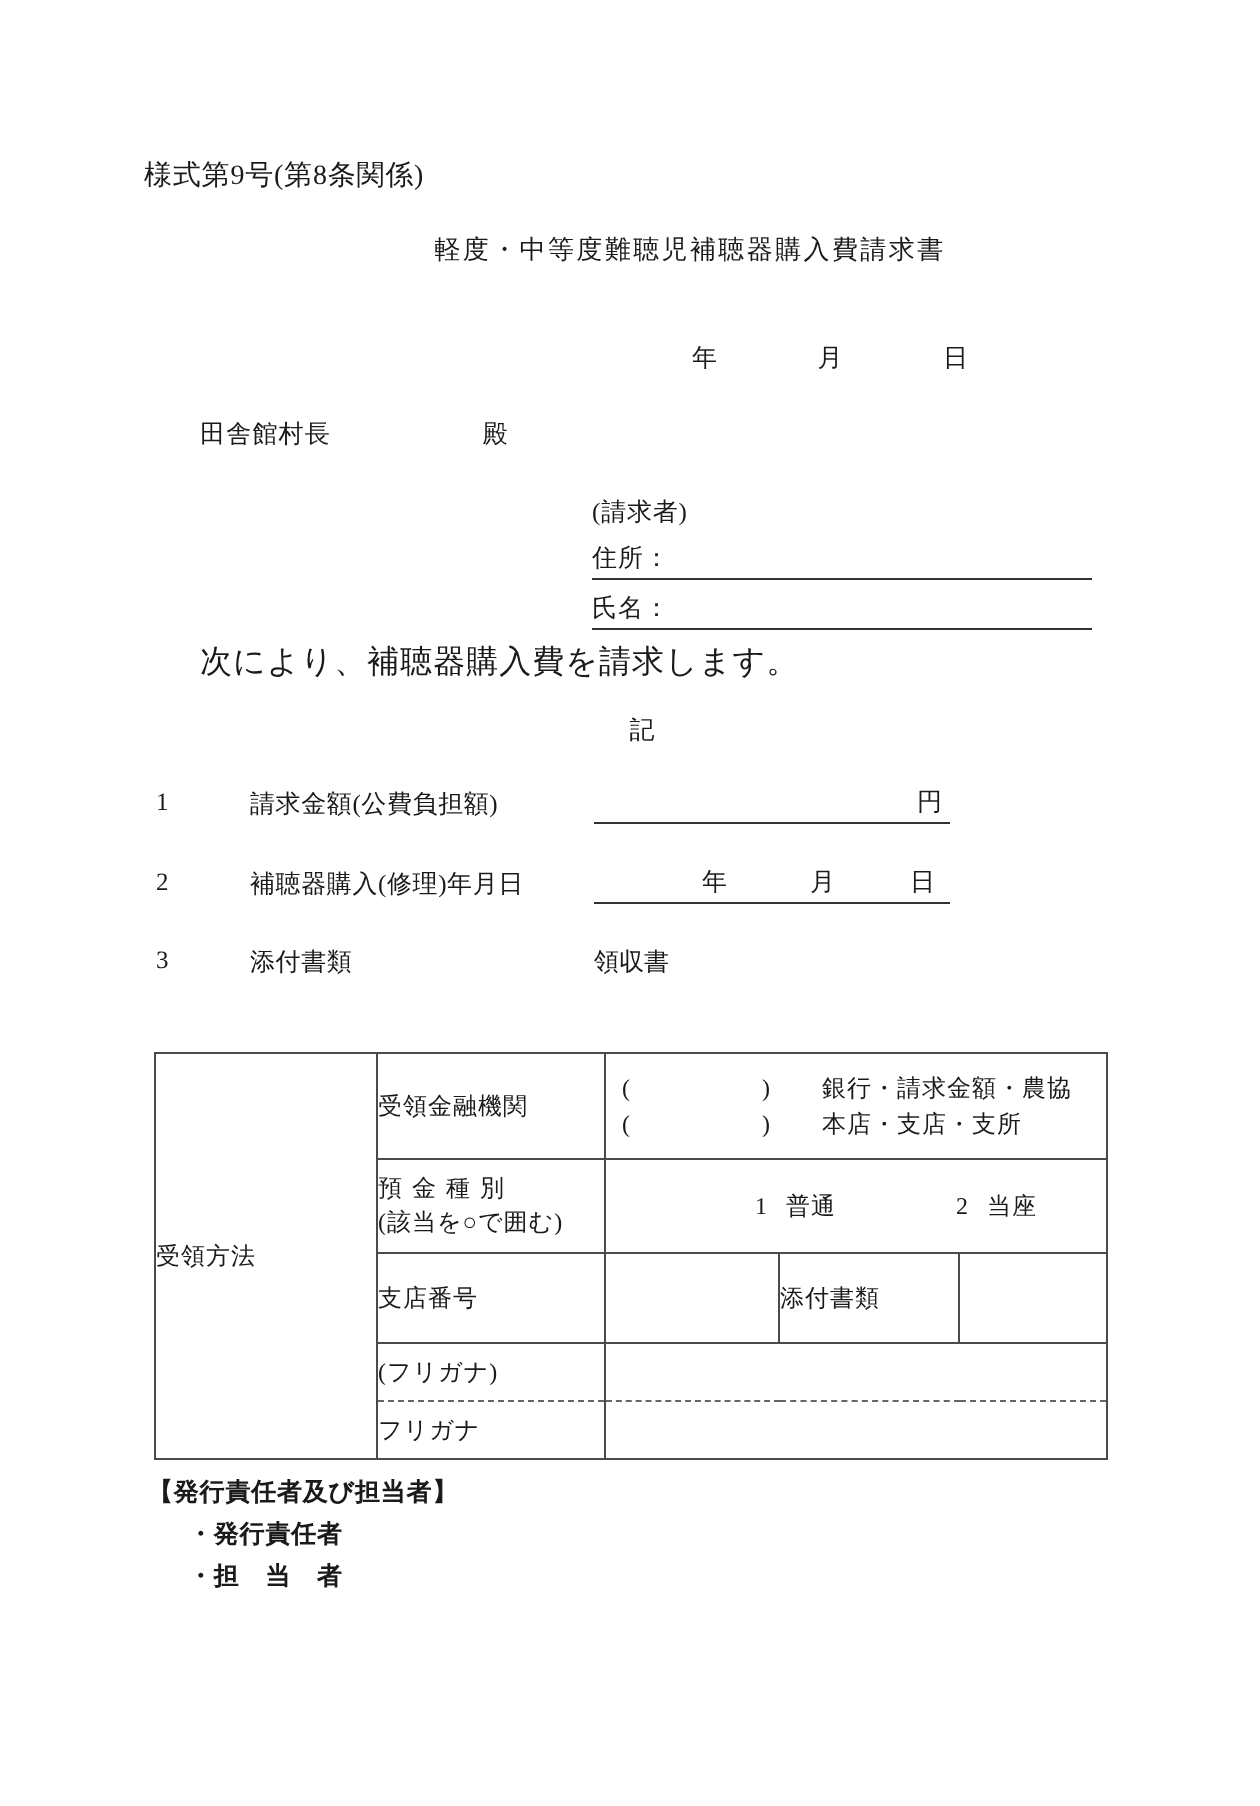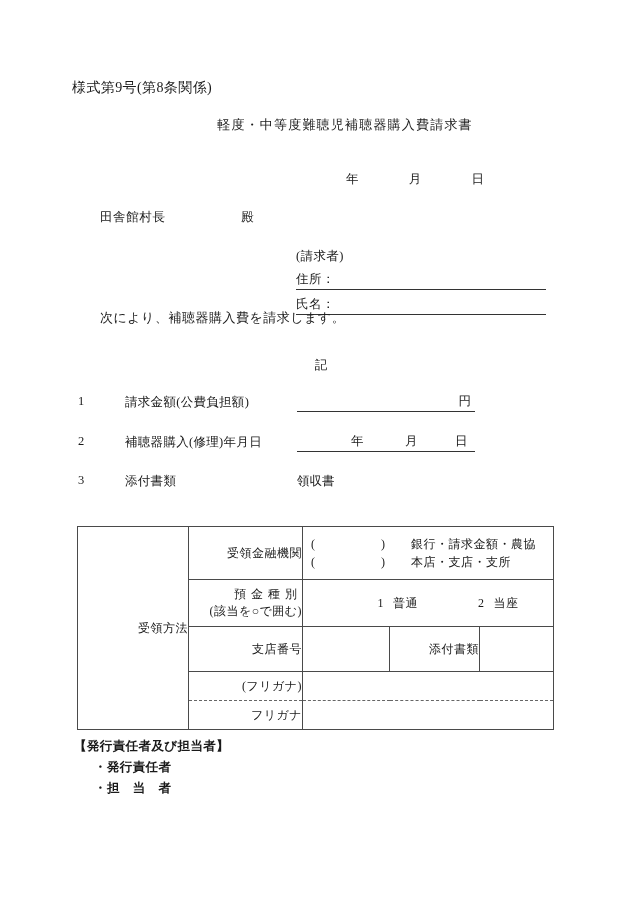--- a/index.html
+++ b/index.html
@@ -76,22 +76,22 @@
   }
   .req-row .lbl {
     white-space: nowrap;
     letter-spacing: 0.5px;
     padding-bottom: 1px;
   }
 
   
   .statement {
     left: 100px;
-    top: 309px;
-    font-size: 13px;
+    top: 321px;
+    font-size: 16px;
     letter-spacing: 0.5px;
     white-space: nowrap;
     text-align: right;
   }
   .ki-mark {
     left: 0; right: 0;
     top: 357px;
     text-align: center;
     font-size: 12.5px;
     padding-left: 12px;
@@ -151,21 +151,21 @@
     left: 77px;
     top: 526px;
     width: 477px;
     border-collapse: collapse;
     font-size: 12px;
   }
   .recv-table td {
     border: 1px solid #4a4a4a;
     padding: 0;
     vertical-align: middle;
-    text-align: right;
+    text-align: left;
     letter-spacing: 0.5px;
   }
   .c-method { width: 110px; }
   .c-label  { width: 113px; }
   .tall-1   { height: 44px; }
   .tall-2   { height: 46px; }
   .tall-3   { height: 44px; }
   .short    { height: 28px; }
 
   .bank-cell {

